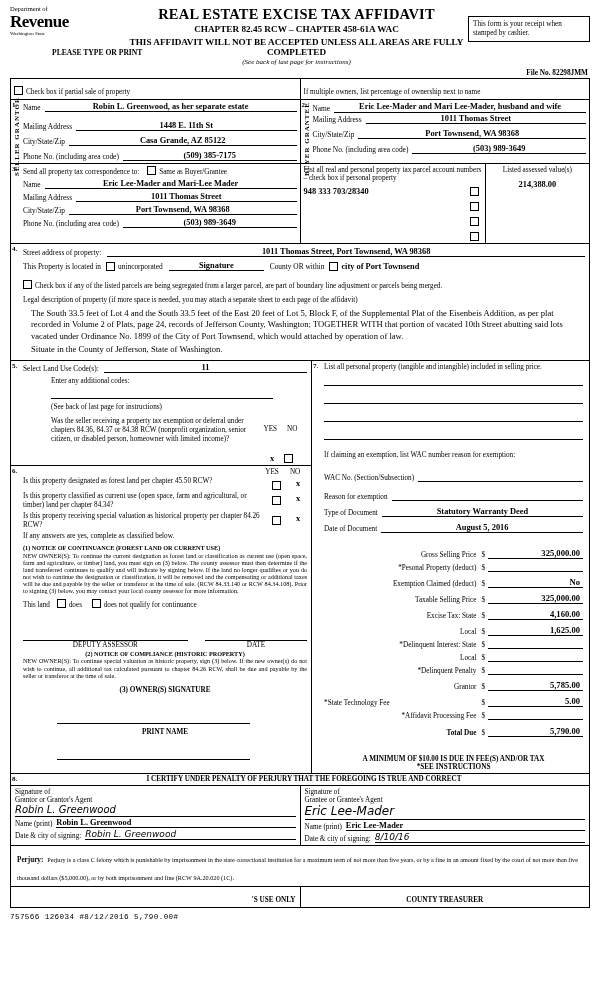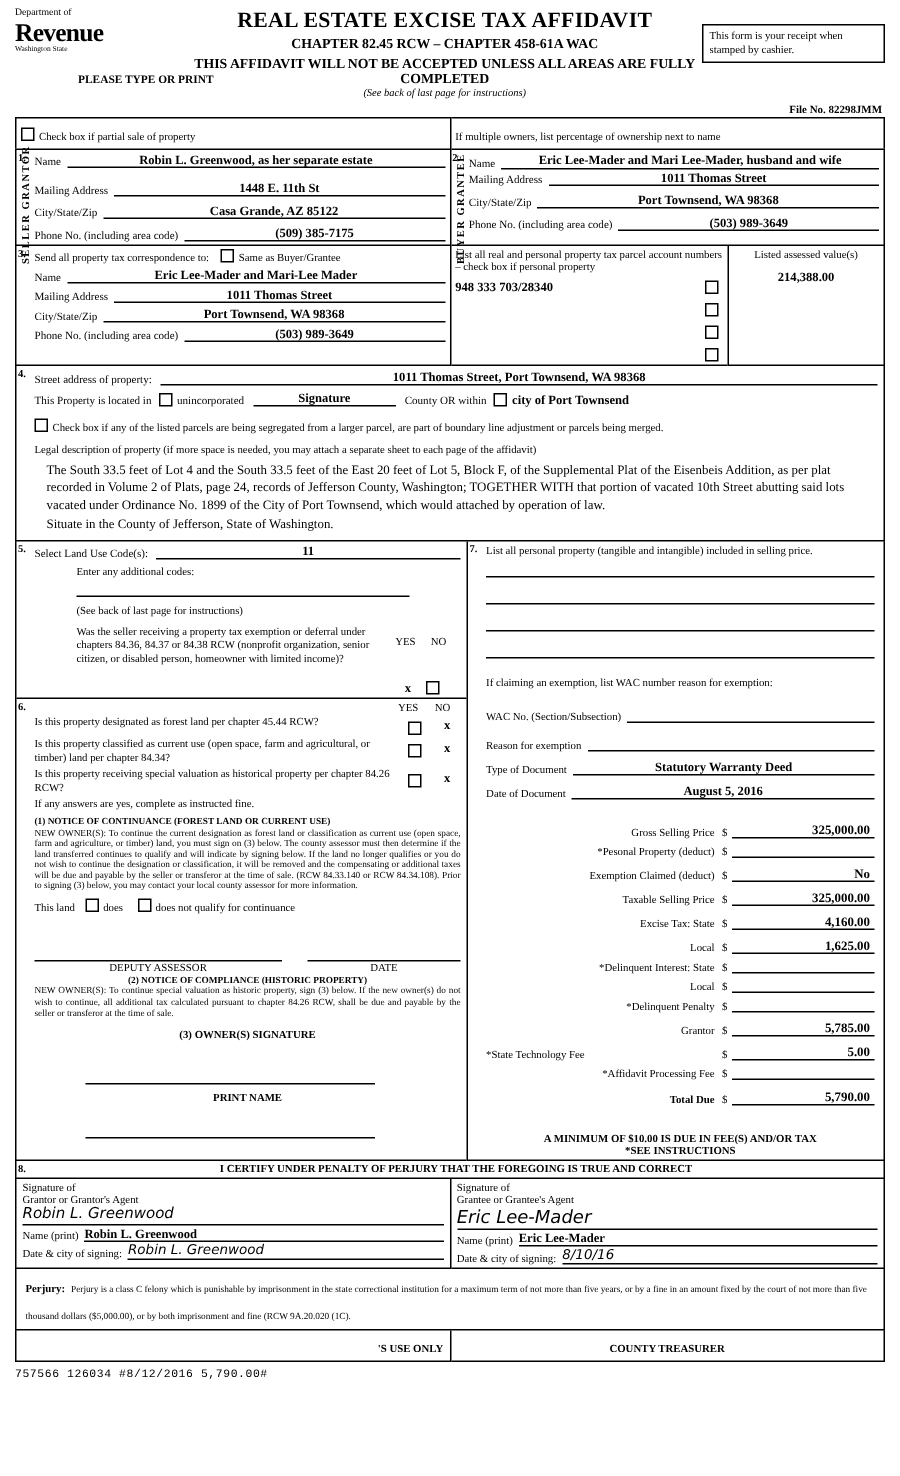--- a/index.html
+++ b/index.html
@@ -222,35 +222,35 @@
         </div>
 
         
         <div class="cell" style="border-top:1.2px solid #000;margin:2px -4px 0 -12px;padding:2px 4px 2px 12px;">
           <span class="secnum">6.</span>
           <div class="row" style="justify-content:flex-end;">
             <span class="mini" style="width:22px;text-align:center;">YES</span>
             <span class="mini" style="width:24px;text-align:center;">NO</span>
           </div>
           <div class="row" style="margin-top:1px;">
-            <div class="mini" style="flex:1;line-height:1.25;">Is this property designated as forest land per chapter 45.44 RCW?</div>
+            <div class="mini" style="flex:1;line-height:1.25;">Is this property designated as forest land per chapter 45.50 RCW?</div>
             <span class="chk" style="margin:4px 8px 0 4px;"></span>
             <span class="val" style="width:18px;text-align:center;margin-top:2px;">x</span>
           </div>
           <div class="row" style="margin-top:2px;">
             <div class="mini" style="flex:1;line-height:1.25;">Is this property classified as current use (open space, farm and agricultural, or timber) land per chapter 84.34?</div>
             <span class="chk" style="margin:4px 8px 0 4px;"></span>
             <span class="val" style="width:18px;text-align:center;margin-top:2px;">x</span>
           </div>
           <div class="row" style="margin-top:2px;">
             <div class="mini" style="flex:1;line-height:1.25;">Is this property receiving special valuation as historical property per chapter 84.26 RCW?</div>
             <span class="chk" style="margin:4px 8px 0 4px;"></span>
             <span class="val" style="width:18px;text-align:center;margin-top:2px;">x</span>
           </div>
-          <div class="mini" style="margin-top:2px;">If any answers are yes, complete as instructed fine.</div>
+          <div class="mini" style="margin-top:2px;">If any answers are yes, complete as classified below.</div>
           <div class="xsml" style="margin-top:4px;font-weight:bold;">(1) NOTICE OF CONTINUANCE (FOREST LAND OR CURRENT USE)</div>
           <div class="xsml" style="text-align:justify;">NEW OWNER(S): To continue the current designation as forest land or classification as current use (open space, farm and agriculture, or timber) land, you must sign on (3) below. The county assessor must then determine if the land transferred continues to qualify and will indicate by signing below. If the land no longer qualifies or you do not wish to continue the designation or classification, it will be removed and the compensating or additional taxes will be due and payable by the seller or transferor at the time of sale. (RCW 84.33.140 or RCW 84.34.108). Prior to signing (3) below, you may contact your local county assessor for more information.</div>
           <div class="mini" style="margin-top:5px;">
             <span>This land</span>
             <span class="chk" style="margin-left:5px;"></span><span>does</span>
             <span class="chk" style="margin-left:8px;"></span><span>does not qualify for continuance</span>
           </div>
           <div style="height:22px;"></div>
           <div class="row" style="justify-content:space-between;">
             <span class="ulin" style="width:58%;height:9px;"></span>

